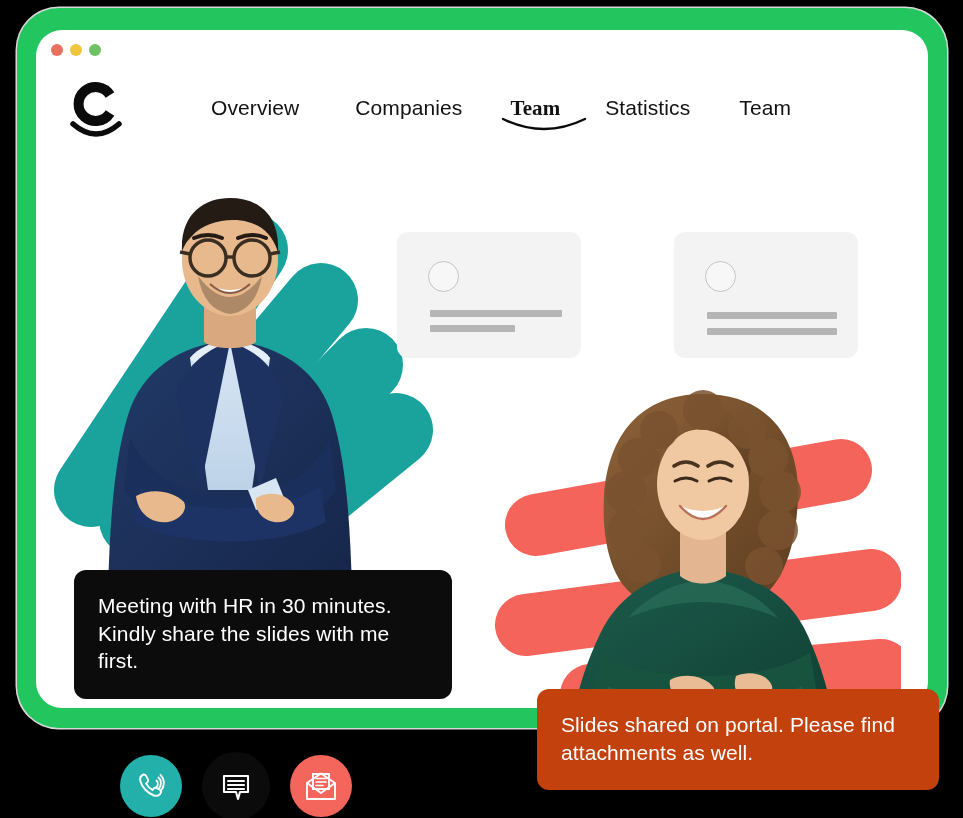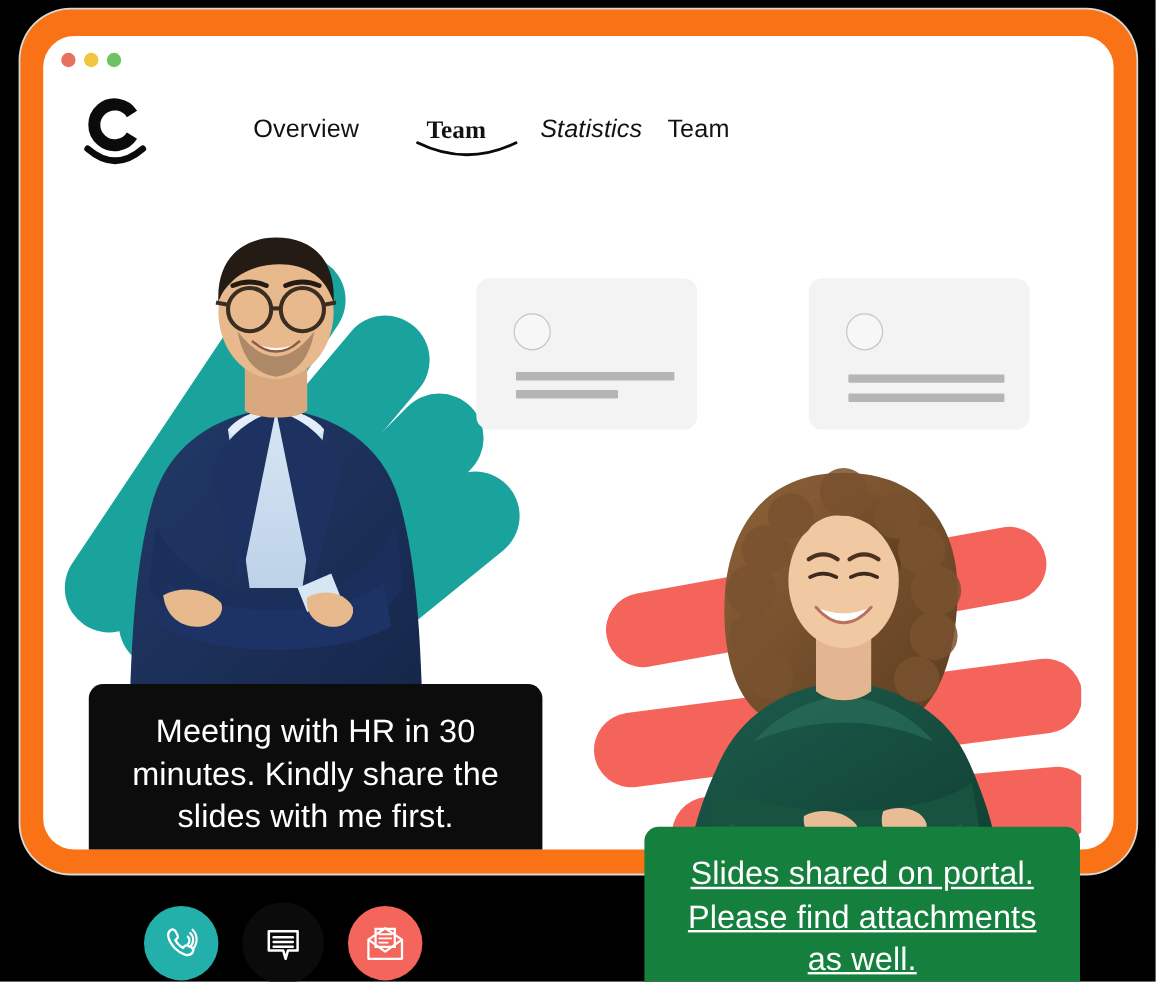--- a/index.html
+++ b/index.html
@@ -13,21 +13,21 @@
     position: relative;
   }
 
   
   #device-frame {
     position: absolute;
     left: 17px;
     top: 8px;
     width: 930px;
     height: 720px;
-    background: #f97316;
+    background: #22c55e;
     border-radius: 42px;
     box-shadow: 0 0 0 1.5px #d8d8d8, 0 6px 26px rgba(0,0,0,0.55);
   }
 
   #device-screen {
     position: absolute;
     left: 19px;
     top: 22px;
     width: 892px;
     height: 678px;
@@ -78,21 +78,21 @@
     font-size: 21px;
     color: #121212;
     letter-spacing: 0.1px;
     padding: 0 0 10px 0;
     cursor: pointer;
     white-space: nowrap;
   }
   .nav-item.nav-gap-1 { margin-right: 56px; }
   .nav-item.nav-gap-2 { margin-right: 48px; }
   .nav-item.nav-gap-3 { margin-right: 45px; }
-  .nav-item.nav-gap-4 { margin-right: 21px; font-style: italic; }
+  .nav-item.nav-gap-4 { margin-right: 49px; }
   .nav-item.active { font-weight: bold; font-family: Liberation Serif, serif; }
   .nav-underline {
     position: absolute;
     left: -9px;
     bottom: -4px;
     width: 86px;
     height: 18px;
     pointer-events: none;
   }
 
@@ -129,41 +129,39 @@
   
   .person { position: absolute; }
   #person-man { left: 44px; top: 160px; width: 300px; height: 400px; }
   #person-woman { left: 492px; top: 350px; width: 350px; height: 345px; }
 
   
   .chat-bubble {
     position: absolute;
     border-radius: 12px;
     padding: 22px 24px 24px 24px;
-    font-size: 27px;
+    font-size: 21px;
     line-height: 1.32;
     letter-spacing: 0.1px;
     z-index: 30;
-    text-align: center;
   }
   #bubble-incoming {
     left: 38px;
     top: 540px;
     width: 378px;
     background: #0c0c0c;
     color: #ffffff;
   }
   #bubble-outgoing {
     left: 537px;
     top: 689px;
-    width: 363px;
-    background: #15803d;
+    width: 402px;
+    background: #c2410c;
     color: #ffffff;
     z-index: 60;
-    text-decoration: underline;
   }
 
   
   #action-bar {
     position: absolute;
     left: 120px;
     top: 752px;
     display: flex;
     gap: 20px;
     align-items: center;
@@ -197,20 +195,23 @@
       <div id="brand-logo">
         <svg viewBox="0 0 56 62" width="56" height="62" aria-hidden="true">
           <path d="M41 15 A17 17 0 1 0 41 33" fill="none" stroke="#0b0b0b" stroke-width="10" stroke-linecap="butt"></path>
           <path d="M4 44 Q27 64 50 44" fill="none" stroke="#0b0b0b" stroke-width="5.5" stroke-linecap="round"></path>
         </svg>
       </div>
 
       <nav id="main-nav">
         <div class="nav-item nav-gap-1">
           <span>Overview</span>
+        </div>
+        <div class="nav-item nav-gap-2">
+          <span>Companies</span>
         </div>
         <div class="nav-item active nav-gap-3">
           <span>Team</span>
           <svg class="nav-underline" viewBox="0 0 86 18">
             <path d="M2 2 Q43 22 84 2" fill="none" stroke="#0b0b0b" stroke-width="2.4" stroke-linecap="round"></path>
           </svg>
         </div>
         <div class="nav-item nav-gap-4">
           <span>Statistics</span>
         </div>

